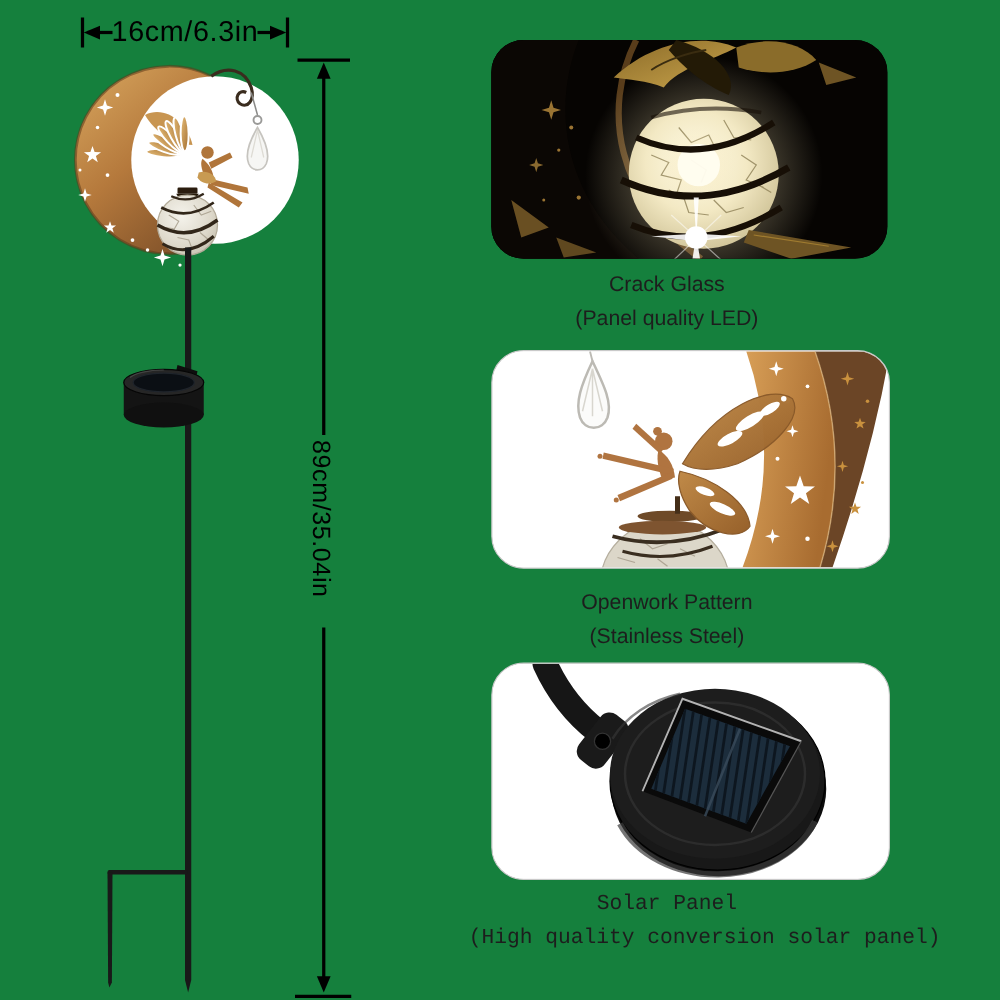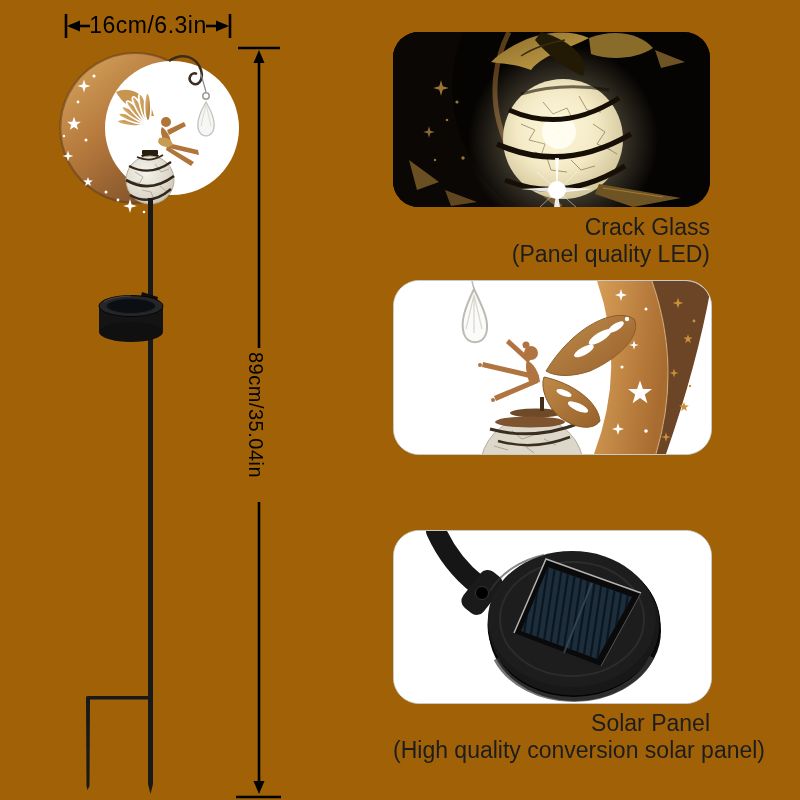--- a/index.html
+++ b/index.html
@@ -1,29 +1,29 @@
 <!DOCTYPE html>
 <html><head>
 <meta charset="utf-8">
 <style>
   html,body{margin:0;padding:0;background:#ffffff;}
-  .canvas{position:relative;width:800px;height:800px;background:#a16207;overflow:hidden;
+  .canvas{position:relative;width:800px;height:800px;background:#15803d;overflow:hidden;
           font-family:"Liberation Sans","DejaVu Sans",sans-serif;color:#1d1d1d;}
   .abs{position:absolute;}
   .dim-label{color:#000;font-size:23px;letter-spacing:.5px;white-space:nowrap;}
   .dim-label-h{left:84px;top:12px;width:128px;text-align:center;}
   .dim-label-v{left:243px;top:352px;height:150px;writing-mode:vertical-rl;
                font-size:20px;letter-spacing:.5px;line-height:26px;}
   .photo{left:393px;width:317px;border-radius:26px;overflow:hidden;background:#fff;}
   .photo-dark{top:32px;height:175px;background:#060402;}
   .photo-light2{top:280px;height:173px;border:1px solid #c9c9c9;}
   .photo-light3{top:530px;height:172px;border:1px solid #c9c9c9;}
   .photo svg{display:block;width:100%;height:100%;}
-  .caption{left:393px;width:317px;text-align:right;font-size:23px;line-height:27px;color:#1d1d1d;}
-  .cap1{top:214px;} .cap2{top:468px;} .cap3{top:710px;}
+  .caption{left:375px;width:317px;text-align:center;font-size:17px;line-height:27px;color:#1d1d1d;}
+  .cap1{top:214px;} .cap2{top:468px;} .cap3{top:710px;font-family:Liberation Mono, monospace;}
   .caption .line{display:block;white-space:nowrap;}
   .overlay{left:0;top:0;width:800px;height:800px;pointer-events:none;}
 </style>
 </head>
 <body>
 
 <div class="canvas">
 
   <svg class="abs" style="left:20px;top:40px;" width="330" height="760" viewBox="0 0 330 760">
     <defs>
@@ -313,20 +313,24 @@
         </g>
       </g>
       <g>
         <path d="M78,0 L80,8" stroke="#bcbab4" stroke-width="1.5"></path>
         <path d="M80,8 C71,27 66,41 70,53 C74,64 88,64 92,53 C96,41 89,27 80,8 Z" fill="#fbfbfa" stroke="#bcbab4" stroke-width="2"></path>
         <path d="M80,14 L72,48 M80,14 L80,52 M80,14 L88,48" stroke="#d8d6cf" stroke-width="1.2"></path>
       </g>
     </svg>
   </div>
 
+  <div class="abs caption cap2">
+    <span class="line">Openwork Pattern</span>
+    <span class="line">(Stainless Steel)</span>
+  </div>
 
   <div class="abs photo photo-light3">
     <svg viewBox="0 0 317 172">
       <defs>
         <clipPath id="p3clip">
             <polygon points="154,36 238,66 203,128 127,100"></polygon>
           </clipPath>
       </defs>
       <rect x="0" y="0" width="317" height="172" fill="#ffffff"></rect>
       <g>

